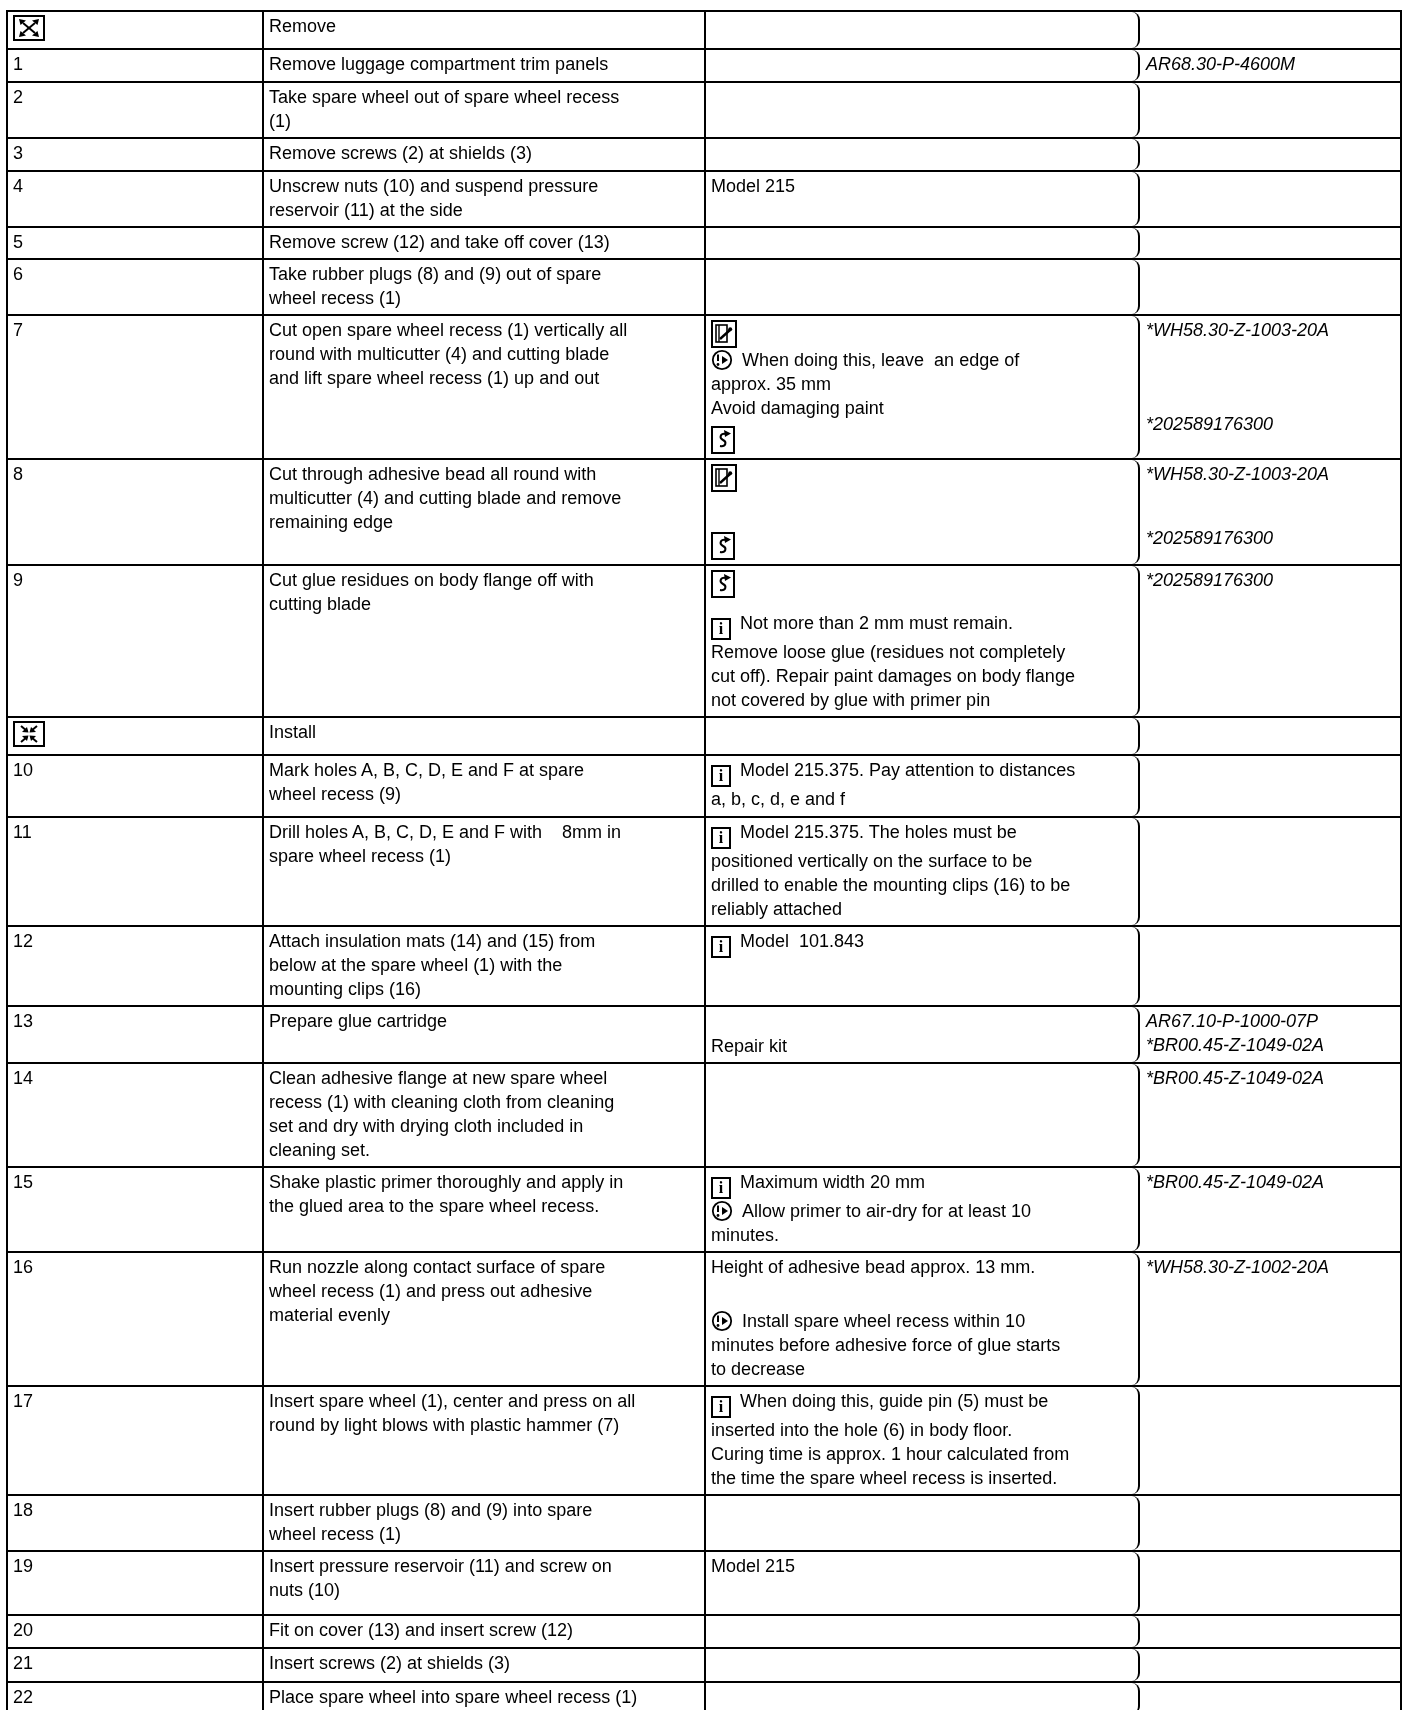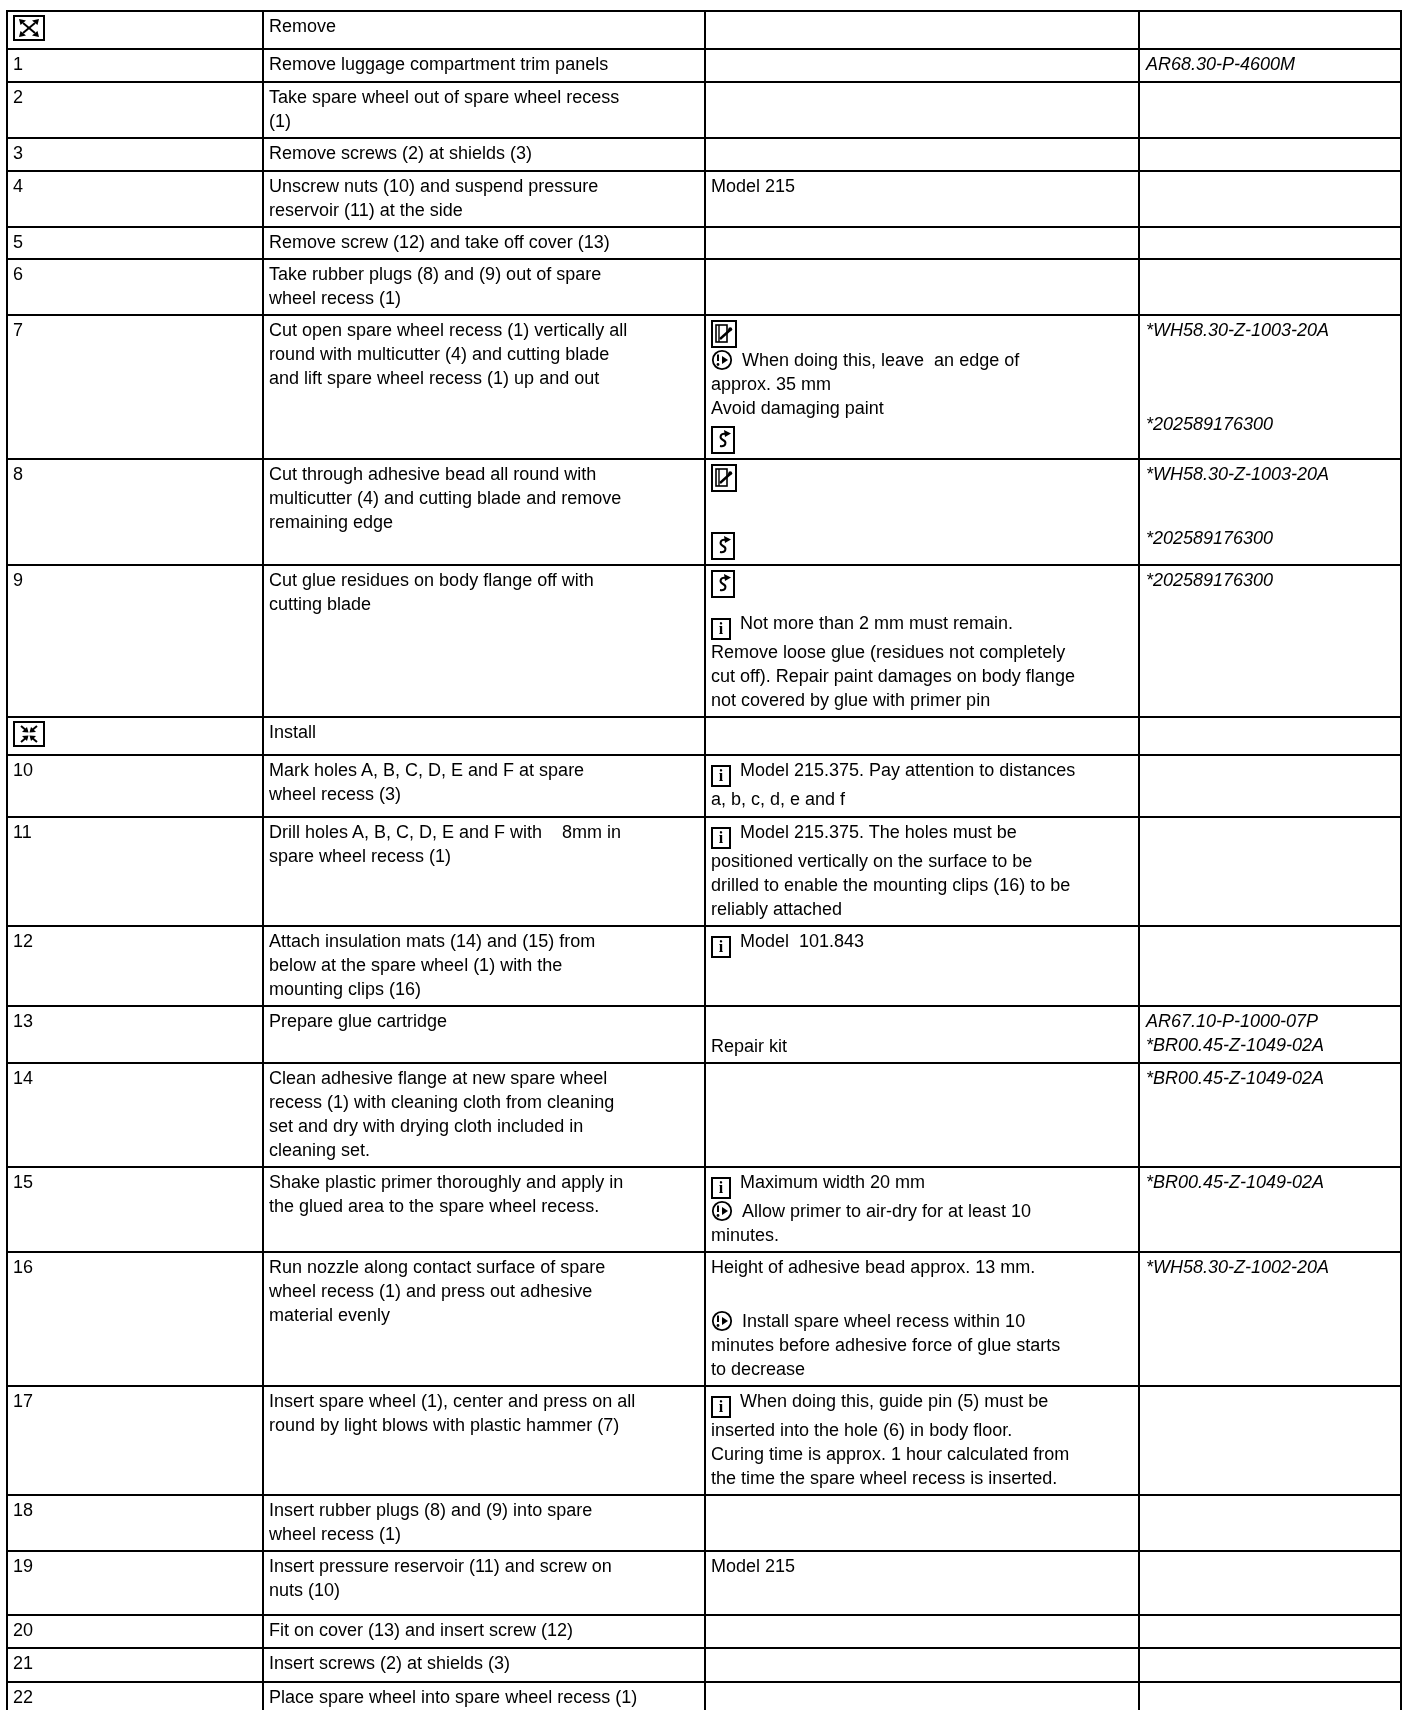--- a/index.html
+++ b/index.html
@@ -8,21 +8,21 @@
        -webkit-font-smoothing:none;}
   *{box-sizing:border-box;}
   .page{padding:10px 0 0 6px;}
   .wtable{width:1396px;border:2px solid #000;}
   .tr{display:grid;grid-template-columns:256px 442px 434px 260px;border-bottom:2px solid #000;}
   .tr:last-child{border-bottom:none;}
   .td{border-right:2px solid #000;padding:2px 4px 4px 5px;
       font-size:18px;line-height:24px;vertical-align:top;}
   .td:last-child{border-right:none;}
   .c2{padding-right:40px;}
-  .c3{padding-right:42px;}
+  .c3{padding-right:42px;border-radius:8px;}
   .c4{padding-left:6px;}
   .desc,.para,.note{white-space:pre-wrap;}
   .para{margin:0;}
   .ref{white-space:nowrap;font-style:italic;}
   
   .secic{display:inline-block;border:2px solid #000;line-height:0;padding:1px 2px;margin-top:1px;}
   .ic-box{display:inline-block;border:2px solid #000;line-height:0;padding:1px;background:#fff;}
   .ic-round{display:inline-block;line-height:0;}
   .ic-info{display:inline-flex;width:20px;height:22px;border:2px solid #000;
            align-items:center;justify-content:center;
@@ -205,21 +205,21 @@
             </svg></span>
     </div>
     <div class="td c2"><span class="desc">Install</span></div>
     <div class="td c3"></div>
     <div class="td c4"></div>
   </div>
 
   <div class="tr" style="min-height:62px">
     <div class="td c1"><span>10</span></div>
     <div class="td c2"><span class="desc">Mark holes A, B, C, D, E and F at spare
-wheel recess (3)</span></div>
+wheel recess (9)</span></div>
     <div class="td c3">
       <div class="para"><span class="ic-info lead"></span><span class="note">Model 215.375. Pay attention to distances
 a, b, c, d, e and f</span></div>
     </div>
     <div class="td c4"></div>
   </div>
 
   <div class="tr" style="min-height:92px">
     <div class="td c1"><span>11</span></div>
     <div class="td c2"><span class="desc">Drill holes A, B, C, D, E and F with &nbsp; &nbsp;8mm in

